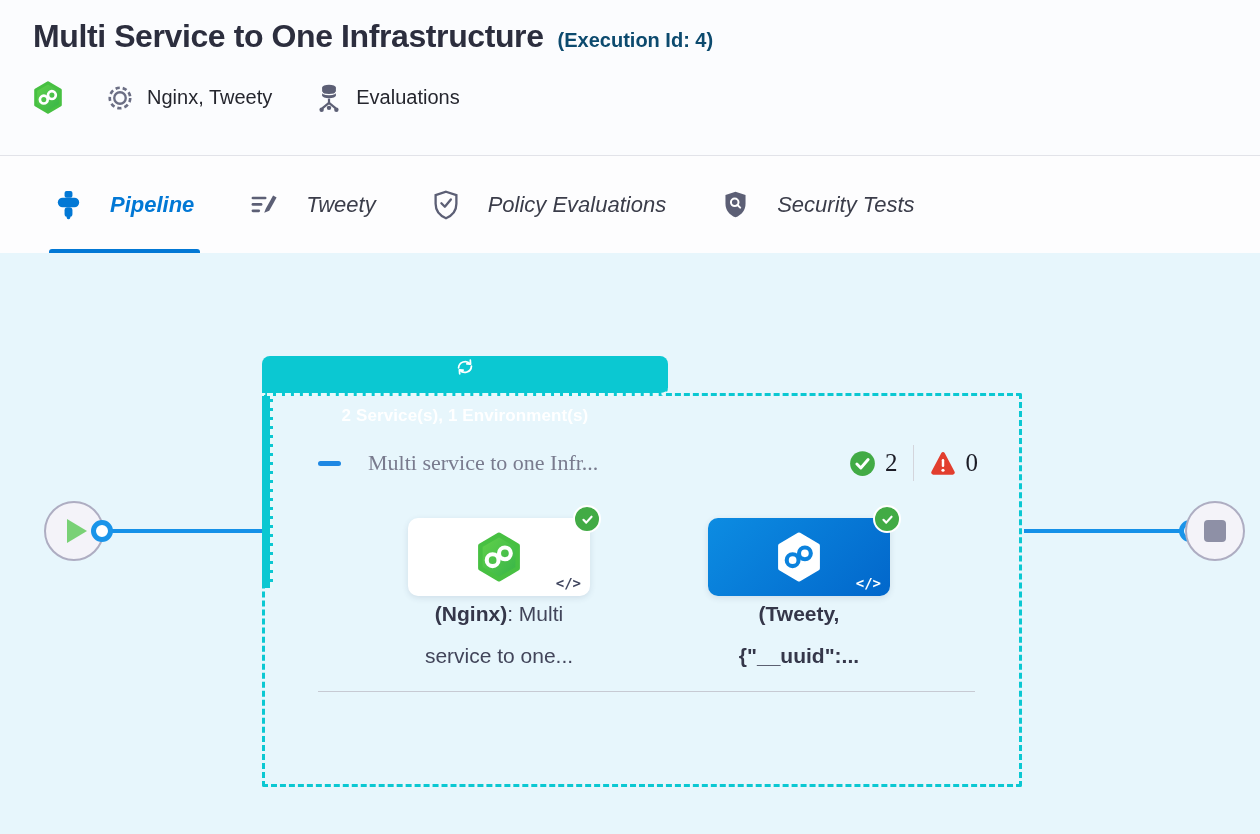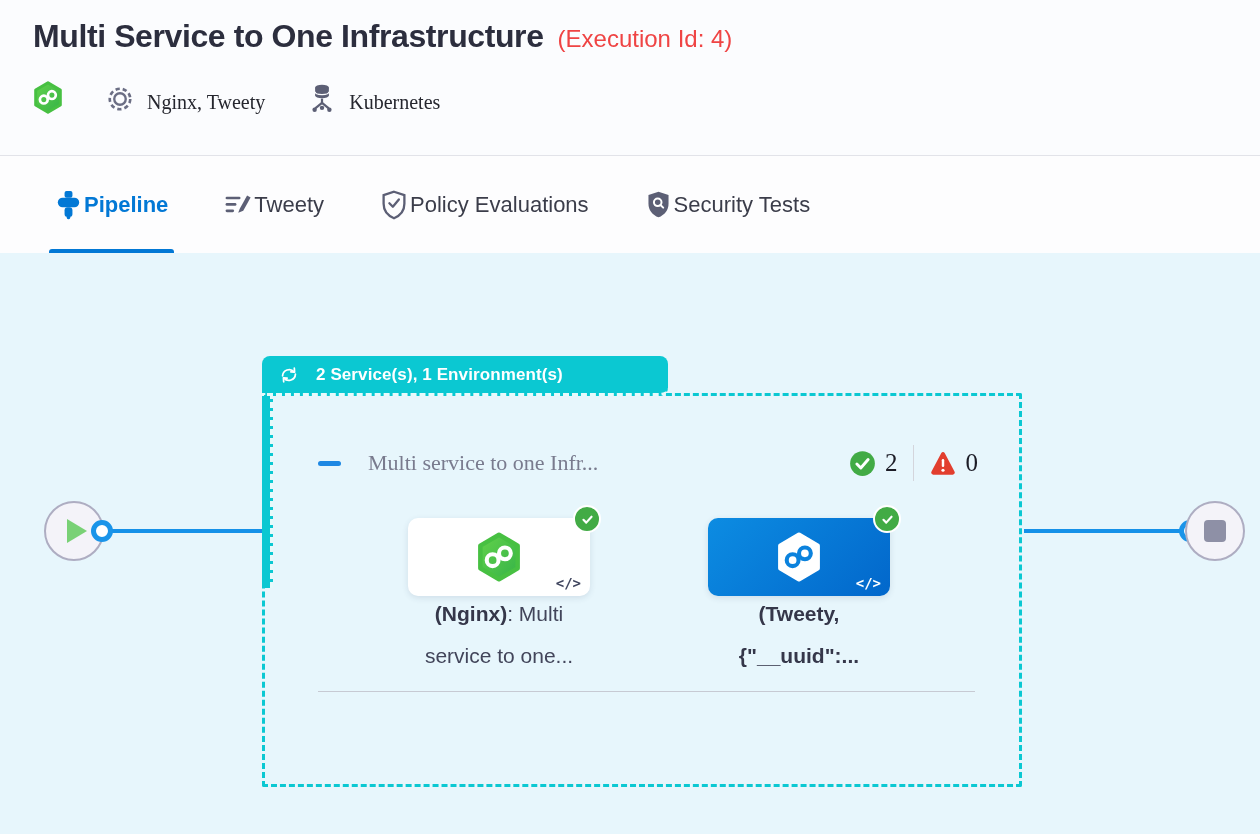--- a/index.html
+++ b/index.html
@@ -2,29 +2,29 @@
 <html><head>
 <meta charset="utf-8">
 <style>
   * { margin:0; padding:0; box-sizing:border-box; }
   html,body { width:1260px; height:834px; font-family:"Liberation Sans", sans-serif; background:#fbfcfe; overflow:hidden; }
 
   
   .exec-header { padding:18px 33px 0 33px; background:#fbfcfe; height:155px; }
   .title-row { display:flex; align-items:baseline; gap:14px;text-align:right; }
   .page-title { font-size:32px; font-weight:700; color:#2c2e3e; letter-spacing:-0.4px; }
-  .exec-id { font-size:24px; font-weight:400; color:#ef4444; }
-  .meta-row { display:flex; align-items:flex-end; margin-top:26px; gap:12px;font-family:Liberation Serif, serif; }
+  .exec-id { font-size:20px; font-weight:700; color:#0c4a6e; }
+  .meta-row { display:flex; align-items:center; margin-top:26px; gap:12px; }
   .meta-text { font-size:20px; color:#25262e; }
   .meta-gap { width:18px; }
   .icon-box { display:inline-flex; align-items:center; justify-content:center; }
 
   
   .tabs-bar { height:98px; background:#fdfdfe; border-top:1px solid #e2e3e9; display:flex; align-items:center; padding-left:55px; gap:56px; }
-  .tab { position:relative; display:flex; align-items:center; gap:2px; height:98px; cursor:pointer; }
+  .tab { position:relative; display:flex; align-items:center; gap:28px; height:98px; cursor:pointer;font-style:italic; }
   .tab-label { font-size:22px; font-weight:500; color:#3b3d4a; }
   .tab.active .tab-label { color:#0278d5; font-weight:700; }
   .tab-underline { position:absolute; left:-6px; right:-6px; bottom:0; height:5px; border-radius:3px 3px 0 0; background:#0278d5; display:none; }
   .tab.active .tab-underline { display:block; }
 
   
   .canvas { position:relative; width:1260px; height:581px; background:#e7f6fc; }
 
   .edge { position:absolute; height:4px; background:#1691e8; top:276px; }
   .edge.left  { left:104px; width:160px; }
@@ -33,21 +33,21 @@
   .node-circle { position:absolute; width:60px; height:60px; border-radius:50%; background:#f4f3f9; border:2px solid #aeadc2; top:248px; display:flex; align-items:center; justify-content:center; cursor:pointer; }
   .node-circle.start { left:44px; }
   .node-circle.end { left:1185px; }
   .play-tri { width:0; height:0; border-left:20px solid #79d176; border-top:12px solid transparent; border-bottom:12px solid transparent; margin-left:6px; }
   .stop-sq { width:22px; height:22px; border-radius:4px; background:#8e90a6; }
   .conn-dot { position:absolute; width:22px; height:22px; border-radius:50%; background:#ffffff; border:5px solid #1a94e9; top:267px; }
   .conn-dot.left { left:91px; }
   .conn-dot.right { left:1179px; }
 
   
-  .group-badge { position:absolute; left:262px; top:103px; width:406px; height:40px; background:#0bc8d2; border-radius:8px 8px 8px 0; display:flex; align-items:center; gap:16px; padding:0 16px; z-index:3; border-bottom:3px dashed rgba(255,255,255,0.9); cursor:pointer; }
+  .group-badge { position:absolute; left:262px; top:103px; width:406px; height:40px; background:#0bc8d2; border-radius:8px 8px 8px 0; display:flex; align-items:center; gap:28px; padding:0 16px; z-index:3; border-bottom:3px dashed rgba(255,255,255,0.9); cursor:pointer;flex-direction:column; }
   .group-badge-label { color:#ffffff; font-size:17px; font-weight:600; letter-spacing:0.1px; }
   .group-box { position:absolute; left:262px; top:140px; width:760px; height:394px; border:3px dashed #0bc8d2; border-radius:2px; z-index:1; }
   .group-left-bar { position:absolute; left:262px; top:140px; width:11px; height:195px; background:#0bc8d2; border-right:3px dashed rgba(255,255,255,0.9); z-index:2; }
 
   
   .stage-head { position:absolute; left:318px; top:192px; width:660px; height:36px; display:flex; align-items:center; z-index:4;font-family:Liberation Serif, serif; }
   .collapse-minus { width:23px; height:5px; border-radius:3px; background:#1e88e3; cursor:pointer; flex:none; }
   .stage-title { margin-left:27px; font-size:22px; color:#797b8e; flex:1; cursor:pointer; white-space:nowrap; overflow:hidden; }
   .stage-status { display:flex; align-items:center; gap:9px; }
   .status-num { font-size:25px; font-weight:500; color:#1c1c26; }
@@ -110,21 +110,21 @@
         <path d="M6.4 4.5 v6.5 a5.6 2.3 0 0 0 11.2 0 v-6.5 z" fill="#5c5f75"></path>
         <path d="M6.4 8 a5.6 2.3 0 0 0 11.2 0" fill="none" stroke="#fbfcfe" stroke-width="1"></path>
         <line x1="12" y1="13.5" x2="12" y2="18" stroke="#5c5f75" stroke-width="1.8"></line>
         <line x1="12" y1="17" x2="6.5" y2="21.5" stroke="#5c5f75" stroke-width="1.8"></line>
         <line x1="12" y1="17" x2="17.5" y2="21.5" stroke="#5c5f75" stroke-width="1.8"></line>
         <circle cx="6" cy="22.5" r="1.8" fill="#5c5f75"></circle>
         <circle cx="12" cy="21" r="1.8" fill="#5c5f75"></circle>
         <circle cx="18" cy="22.5" r="1.8" fill="#5c5f75"></circle>
       </svg>
     </span>
-    <span class="meta-text">Kubernetes</span>
+    <span class="meta-text">Evaluations</span>
   </div>
 </div>
 
 <div class="tabs-bar">
   <div class="tab active">
     <span class="icon-box">
       <svg width="27" height="30" viewBox="0 0 24 26">
         <rect x="8.5" y="0.5" width="7" height="6" rx="1.8" fill="#0278d5"></rect>
         <rect x="2.5" y="6.5" width="19" height="8.6" rx="4.3" fill="#0278d5"></rect>
         <rect x="8.5" y="15" width="7" height="8.5" rx="2.6" fill="#0278d5"></rect>

